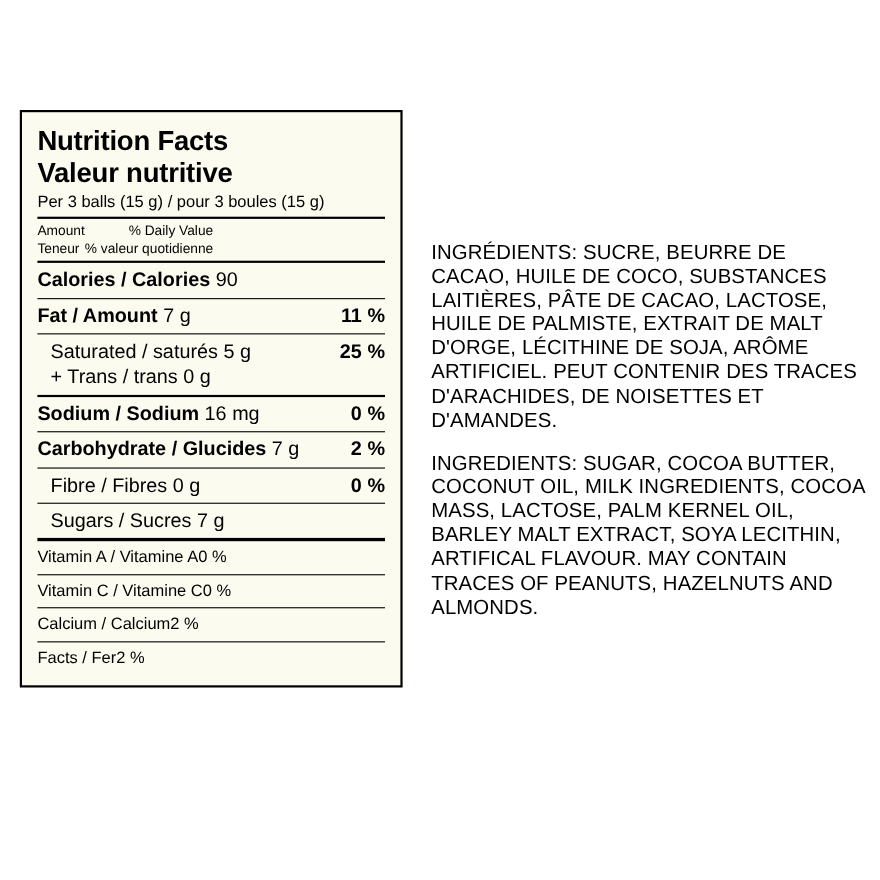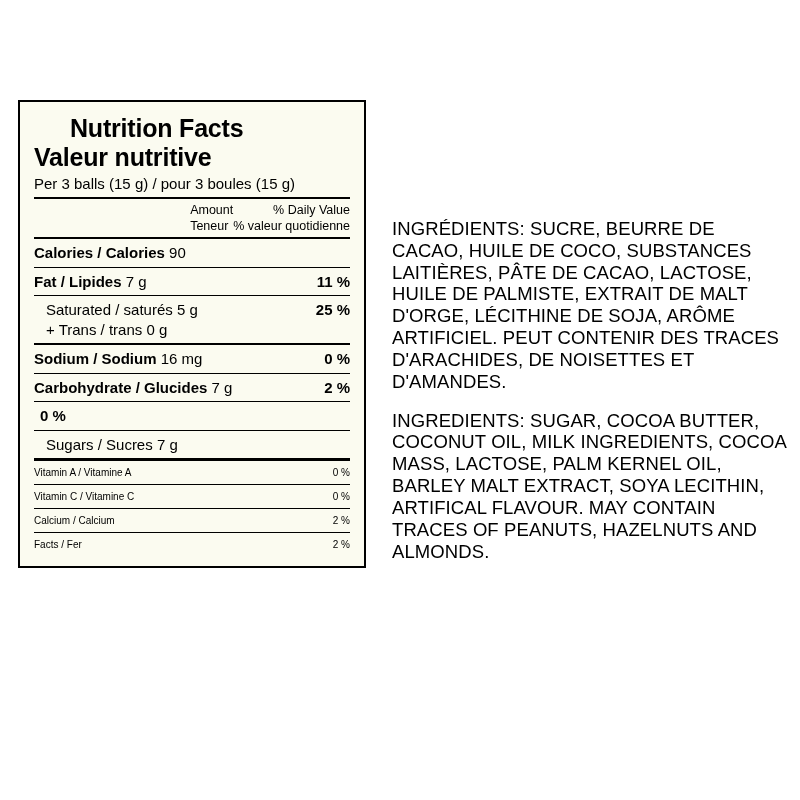--- a/index.html
+++ b/index.html
@@ -34,77 +34,75 @@
     border: 2px solid #000;
     background: #fbfbf0;
     padding: 12px 14px 10px 14px;
   }
 
   .nf-title {
     font-size: 25px;
     font-weight: bold;
     line-height: 1.14;
     letter-spacing: -0.2px;
-    margin-left: 36px;
   }
   .nf-title2 {
     font-size: 25px;
     font-weight: bold;
     line-height: 1.14;
     letter-spacing: -0.2px;
   }
   .nf-serving {
     font-size: 15px;
     line-height: 1.35;
     margin-top: 3px;
     margin-bottom: 3px;
   }
 
   .rule-thin { border-top: 1px solid #000; }
   .rule-med  { border-top: 2px solid #000; }
 
   .amount-row {
     display: flex;
-    justify-content: flex-end;
+    justify-content: flex-start;
     align-items: flex-start;
     font-size: 12.5px;
     line-height: 1.28;
     padding: 3px 0 3px 0;
   }
   .amount-row .left { text-align: left; }
   .amount-row .right { text-align: right; }
 
   .row {
     display: flex;
     justify-content: space-between;
     align-items: baseline;
-    font-size: 15px;
+    font-size: 18px;
     line-height: 1.3;
     padding: 4px 0 4px 0;
   }
   .row .label { flex: 1 1 auto; }
   .row .dv {
     flex: 0 0 auto;
     font-weight: bold;
     white-space: nowrap;
     padding-left: 6px;
   }
   .row .dv .pct { font-weight: bold; }
   .b { font-weight: bold; }
   .indent { padding-left: 12px; }
 
   .two-line .label { line-height: 1.3; }
   .two-line {
   }
 
   .vit-row {
     display: flex;
-    justify-content: space-between;
     align-items: baseline;
-    font-size: 10px;
+    font-size: 15px;
     line-height: 1.3;
     padding: 5px 0 5px 0;
   }
   .vit-row .dv { font-weight: normal; }
 
   
   .ingredients {
     position: absolute;
     left: 392px;
     top: 218px;
@@ -142,21 +140,21 @@
 
     <div class="rule-med"></div>
 
     <div class="row">
       <div class="label"><span class="b">Calories / Calories</span><span> 90</span></div>
       <div class="dv"></div>
     </div>
     <div class="rule-thin"></div>
 
     <div class="row">
-      <div class="label"><span class="b">Fat / Lipides</span><span> 7 g</span></div>
+      <div class="label"><span class="b">Fat / Amount</span><span> 7 g</span></div>
       <div class="dv"><span>11</span>&nbsp;<span class="pct">%</span></div>
     </div>
     <div class="rule-thin"></div>
 
     <div class="row two-line">
       <div class="label indent">
         <div>Saturated / saturés 5 g</div>
         <div>+ Trans / trans 0 g</div>
       </div>
       <div class="dv"><span>25</span>&nbsp;<span class="pct">%</span></div>
@@ -171,20 +169,21 @@
     </div>
     <div class="rule-thin"></div>
 
     <div class="row">
       <div class="label"><span class="b">Carbohydrate / Glucides</span><span> 7 g</span></div>
       <div class="dv"><span>2</span>&nbsp;<span class="pct">%</span></div>
     </div>
     <div class="rule-thin"></div>
 
     <div class="row">
+      <div class="label indent">Fibre / Fibres 0 g</div>
       <div class="dv"><span>0</span>&nbsp;<span class="pct">%</span></div>
     </div>
     <div class="rule-thin"></div>
 
     <div class="row">
       <div class="label indent">Sugars / Sucres 7 g</div>
       <div class="dv"></div>
     </div>
     <div class="rule-thin"></div>
 

